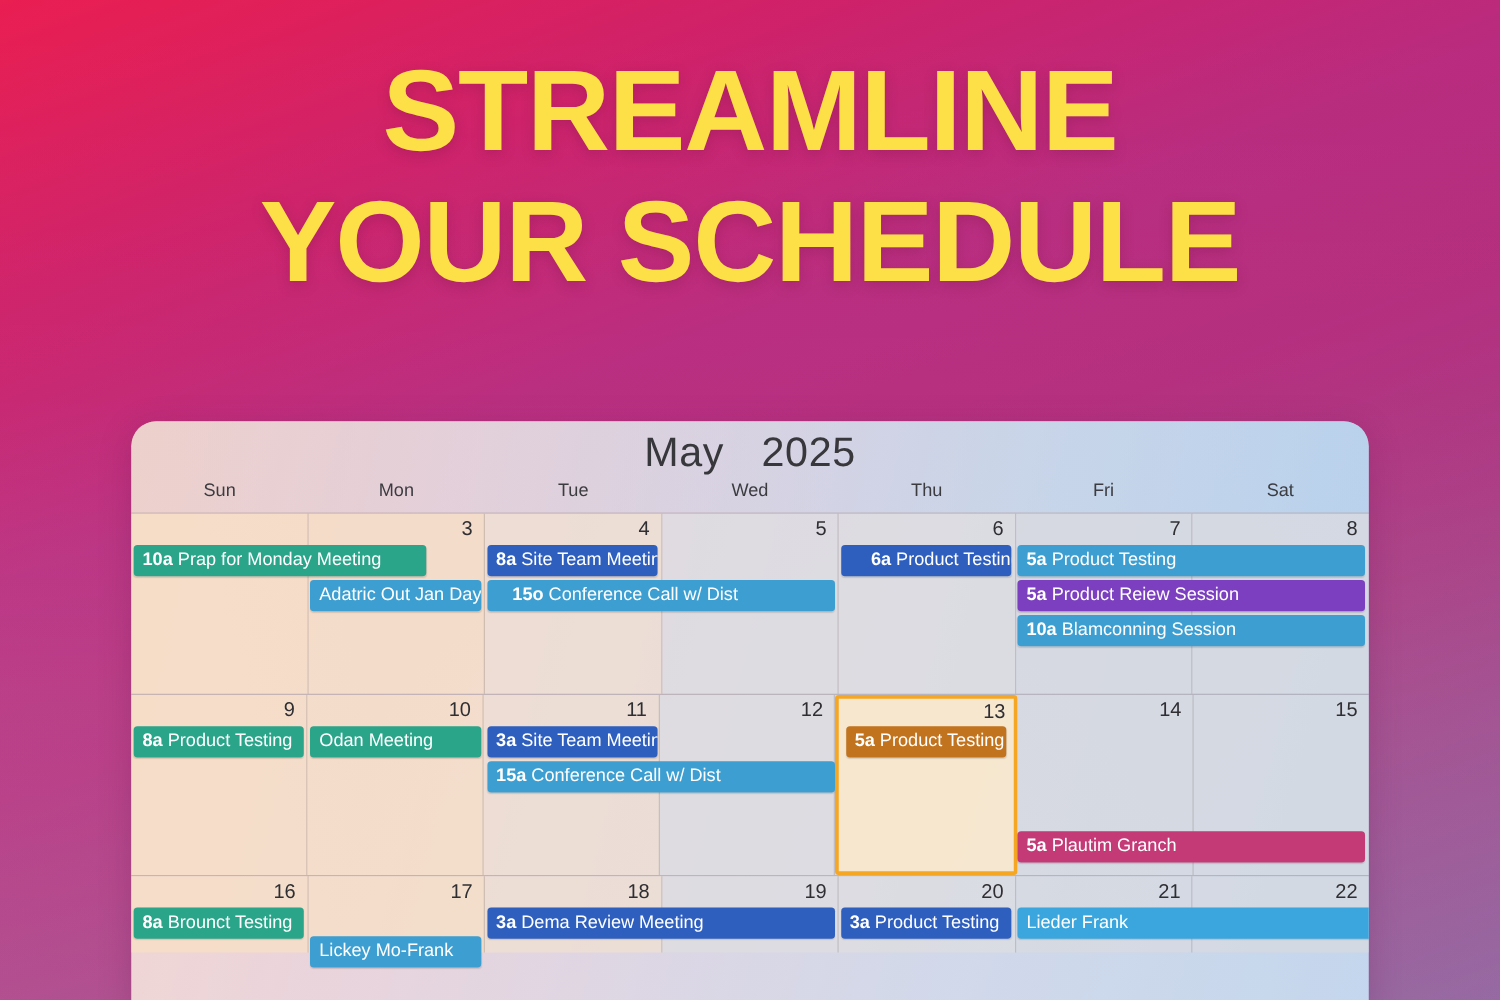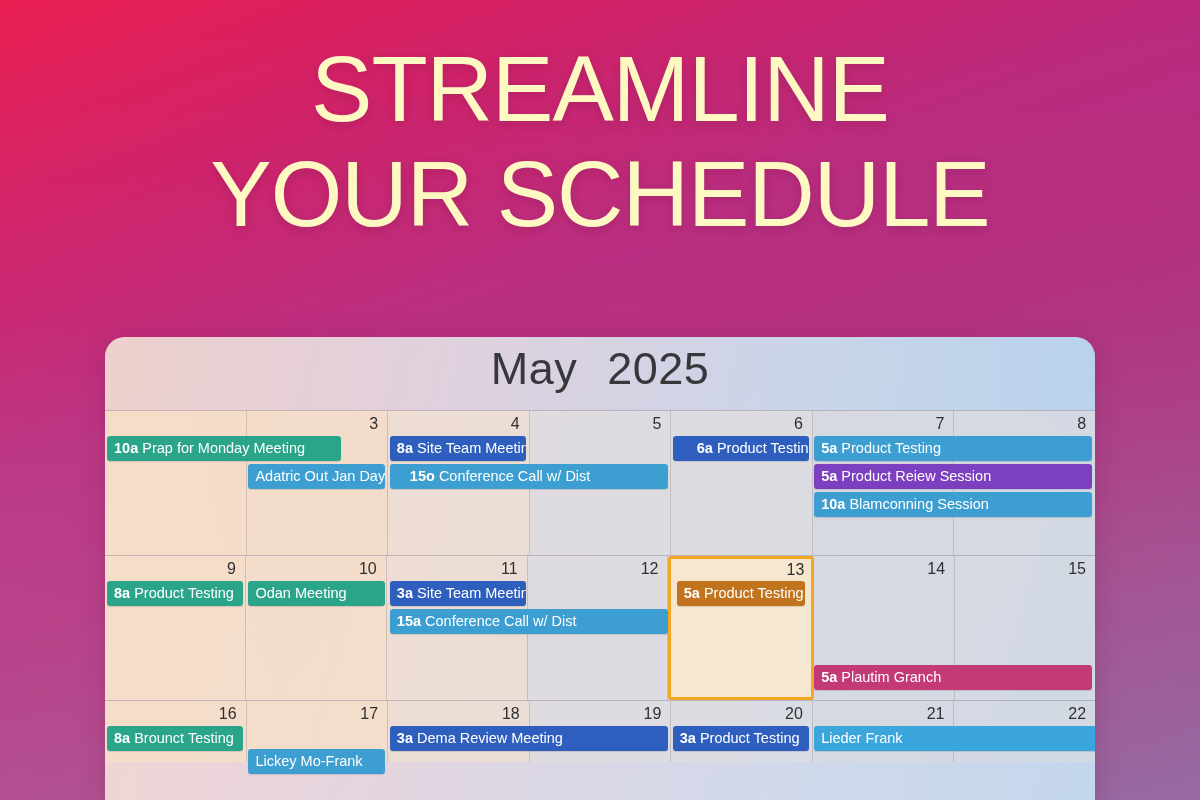--- a/index.html
+++ b/index.html
@@ -58,22 +58,22 @@
   
   #headline {
     position: absolute;
     top: 46px;
     left: 0;
     width: 1200px;
     text-align: center;
     z-index: 5;
   }
   .headline-line {
-    color: #fef9c3;
-    font-weight: normal;
+    color: #fde047;
+    font-weight: bold;
     letter-spacing: -1px;
     line-height: 0.95;
     text-shadow: 0 3px 10px rgba(110,20,70,0.28);
     white-space: nowrap;
   }
   #headline-1 { font-size: 92px; }
   #headline-2 { font-size: 92px; margin-top: 18px; }
 
   
   #calendar-card {
@@ -107,21 +107,21 @@
   }
   #title-row {
     display: flex;
     justify-content: center;
     align-items: baseline;
     gap: 30px;
     padding-top: 6px;
     height: 48px;
   }
   #month-label, #year-label {
-    font-size: 45px;
+    font-size: 33px;
     font-weight: 300;
     color: #38383c;
     letter-spacing: 0.5px;
   }
 
   #weekday-row {
     display: flex;
     height: 25px;
   }
   .weekday {
@@ -208,20 +208,29 @@
   <div class="headline-line" id="headline-2">YOUR SCHEDULE</div>
 </div>
 
 <div id="calendar-card">
 
   <div id="card-header">
     <div id="title-row">
       <span id="month-label">May</span>
       <span id="year-label">2025</span>
     </div>
+    <div id="weekday-row">
+        <div class="weekday">Sun</div>
+        <div class="weekday">Mon</div>
+        <div class="weekday">Tue</div>
+        <div class="weekday">Wed</div>
+        <div class="weekday">Thu</div>
+        <div class="weekday">Fri</div>
+        <div class="weekday">Sat</div>
+      </div>
   </div>
 
   <div id="weeks">
       <div class="week-row">
         <div class="daycells">
           <div class="daycell warm"></div>
           <div class="daycell warm">
             <div class="daynum">3</div>
           </div>
           <div class="daycell warmish">

